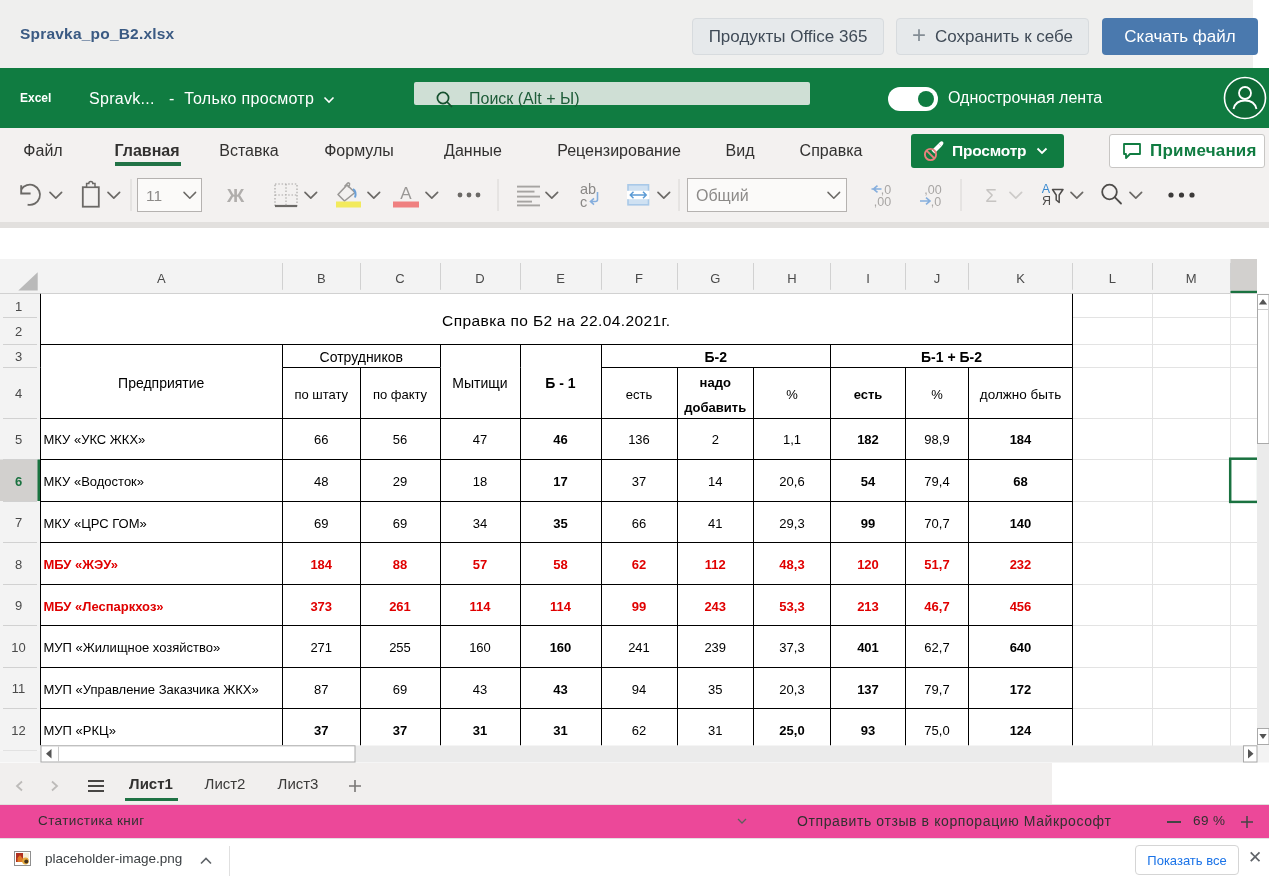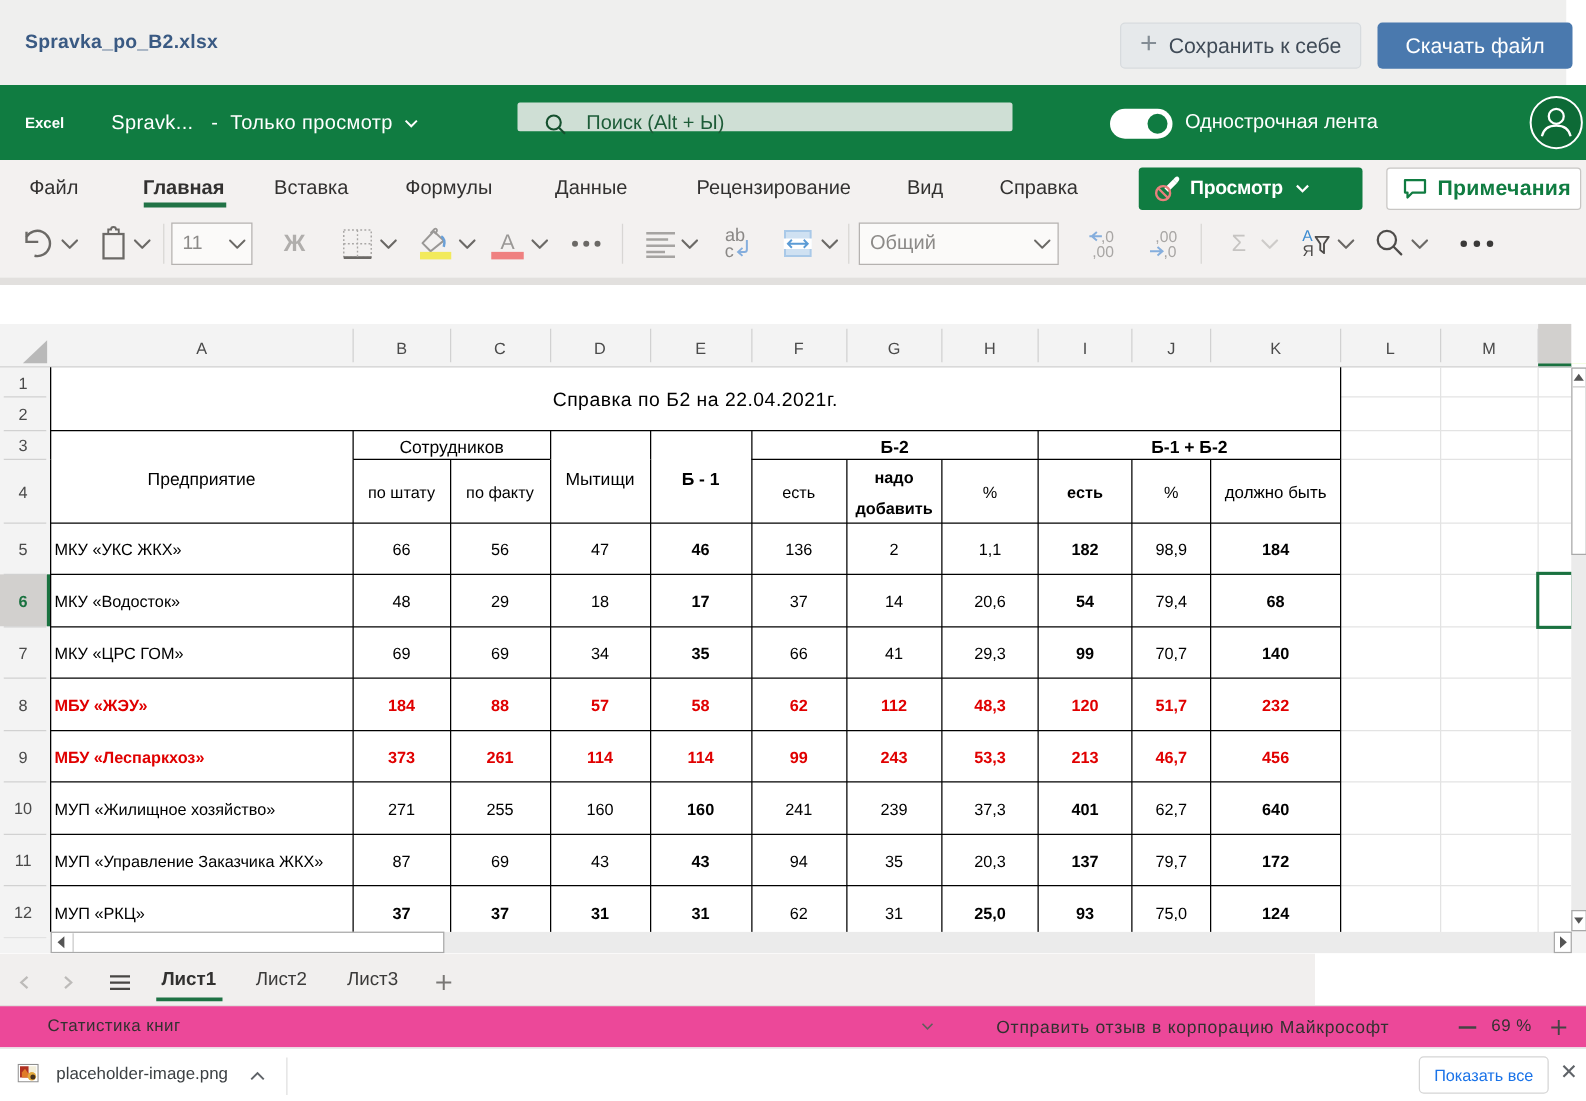--- a/index.html
+++ b/index.html
@@ -26,21 +26,21 @@
   #togglewrap { position:absolute; left:888px; top:19px; width:50px; height:24px; background:#fff; border-radius:12px; }
   #toggleknob { position:absolute; right:4px; top:4px; width:16px; height:16px; border-radius:50%; background:#0f7b41; }
   #toglabel { position:absolute; left:948px; top:21px; font-size:16px; color:#fff; }
   #signin { position:absolute; left:1167px; top:21px; font-size:20px; color:#fff;margin-top:46px; }
 
   
   #ribbon { position:absolute; left:0; top:128px; width:1269px; height:94px; background:#f3f1f0; }
   .mitem { position:absolute; top:14px; font-size:16px; color:#323130; transform:translateX(-50%); white-space:nowrap; }
   #mHome { font-weight:bold; }
   #homeline { position:absolute; left:115px; top:34px; width:66px; height:3.5px; background:#217346; }
-  #btnView { position:absolute; left:911px; top:6px; width:179px; height:34px; background:#107c41; border-radius:3px;
+  #btnView { position:absolute; left:911px; top:6px; width:153px; height:34px; background:#107c41; border-radius:3px;
              color:#fff; display:flex; align-items:center; }
   #btnView .t { font-size:15.5px; font-weight:bold; margin-left:7px; letter-spacing:-0.2px; }
   #btnNotes { position:absolute; left:1109px; top:6px; width:156px; height:34px; background:#fff; border:1px solid #c8c6c4; border-radius:3px;
               color:#107c41; display:flex; align-items:center; }
   #btnNotes .t { font-size:17px; font-weight:bold; margin-left:6px; letter-spacing:0.2px; }
 
   
   #gapstrip { position:absolute; left:0; top:222px; width:1269px; height:6px; background:#e2e0de; }
   #fbar { position:absolute; left:0; top:228px; width:1269px; height:31px; background:#bef264;margin-top:32px; }
   #namebox { position:absolute; left:0; top:0; width:135px; height:31px; background:#e1dfdd; }
@@ -60,20 +60,21 @@
   #dlshow { position:absolute; left:1135px; top:6px; width:104px; height:30px; border:1px solid #d5d5d5; border-radius:4px;
             color:#1a73e8; font-size:13px; display:flex; align-items:center; justify-content:center; }
   #dlclose { position:absolute; left:1248px; top:8px; font-size:17px; color:#5f6368; }
 </style>
 </head>
 <body>
 <div id="page">
 
   <div id="topbar">
     <span id="fname">Spravka_po_B2.xlsx</span>
+    <div class="tbtn" id="btn1">Продукты Office 365</div>
     <div class="tbtn" id="btn2"><span class="plus">+</span>Сохранить к себе</div>
     <div class="tbtn" id="btn3">Скачать файл</div>
   </div>
 
   <div id="greenbar">
     <span id="xlogo">Excel</span>
     <span id="gtitle">Spravk...&nbsp;&nbsp; -&nbsp; Только просмотр
       <svg width="12" height="8" style="margin-left:4px" viewBox="0 0 12 8">
           <path d="M1.5 1.5 L6 6 L10.5 1.5" stroke="#fff" stroke-width="1.6" fill="none"></path>
         </svg>

